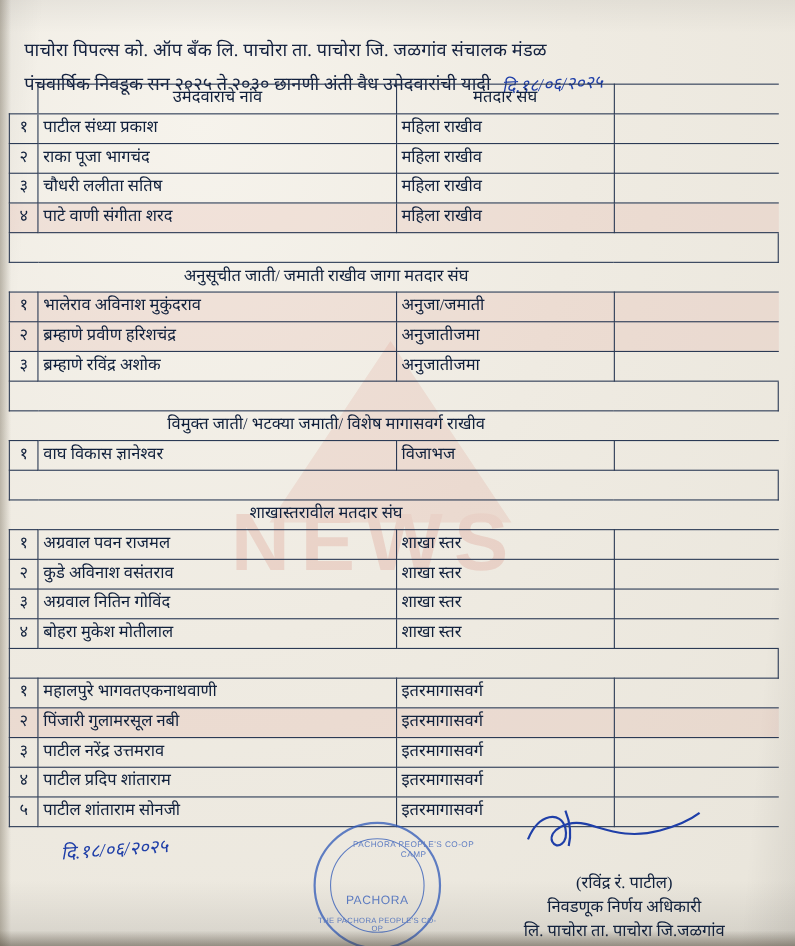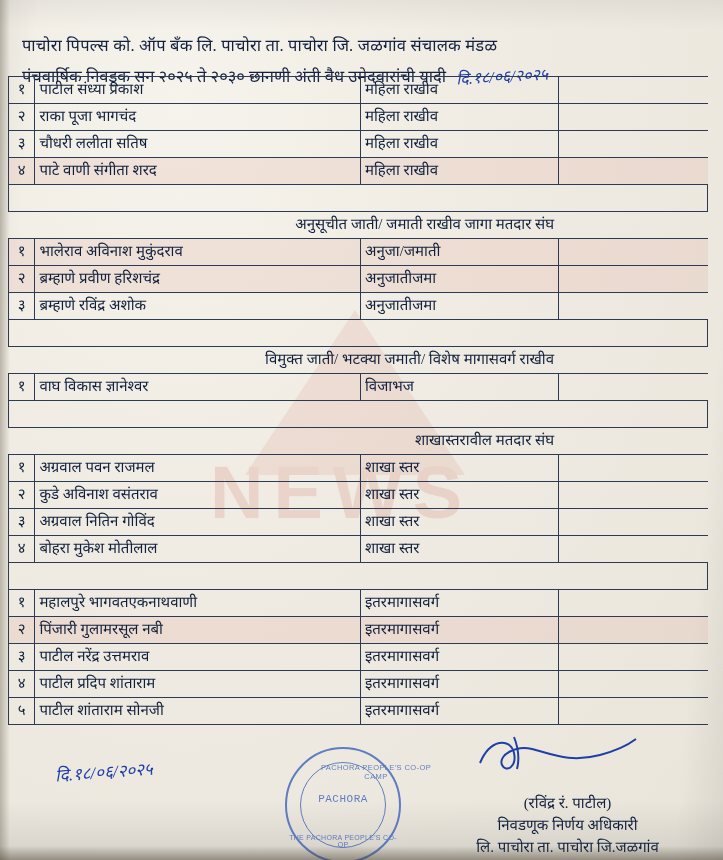--- a/index.html
+++ b/index.html
@@ -136,21 +136,21 @@
     text-align: center;
     font-size: 16px;
   }
   .big-title {
     text-align: center;
     font-size: 23px;
     letter-spacing: 0.5px;
     padding: 4px 0 5px;
   }
   .section-title {
-    text-align: right;
+    text-align: center;
     font-size: 17px;
     padding: 5px 0 5px;
     font-family: Liberation Serif, serif;
   }
   .rowtint {
     background: rgba(214, 120, 110, 0.13);
   }
   .spacer td {
     height: 9px;
     border: none;
@@ -209,24 +209,24 @@
     width: 100%;
     bottom: 13px;
     text-align: center;
     font-size: 7px;
     letter-spacing: 0.3px;
     font-family: "Liberation Sans", sans-serif;
   }
   .stamp .mid {
     position: absolute;
     width: 100%;
-    top: 44px;
+    top: 64px;
     text-align: center;
     font-size: 11px;
-    font-family: Liberation Mono, monospace;
+    font-family: Liberation Sans, sans-serif;
     letter-spacing: 0.5px;
   }
   .signature-block {
     position: absolute;
     left: 425px;
     top: 8px;
     width: 285px;
     text-align: center;
     font-size: 15px;
     line-height: 1.45;
@@ -274,20 +274,26 @@
     <div class="line1">पाचोरा पिपल्स को. ऑप बँक लि. पाचोरा ता. पाचोरा जि. जळगांव संचालक मंडळ</div>
     <div class="line2">
       <span>पंचवार्षिक निवडूक सन २०२५ ते २०३०   छानणी अंती वैध उमेदवारांची  यादी</span>
       <span class="hand-date">दि.१८/०६/२०२५</span>
     </div>
   </div>
 
   <table class="sheet">
     <tbody>
 
+      <tr>
+        <td class="c-num noleft notop nobottom"></td>
+        <td class="c-name col-head">उमेदवाराचे नांव</td>
+        <td class="c-seat col-head">मतदार संघ</td>
+        <td class="c-blank noright"></td>
+      </tr>
 
 
       <tr>
         <td class="c-num">१</td>
         <td class="c-name">पाटील संध्या प्रकाश</td>
         <td class="c-seat">महिला राखीव</td>
         <td class="c-blank noright"></td>
       </tr>
       <tr>
         <td class="c-num">२</td>

